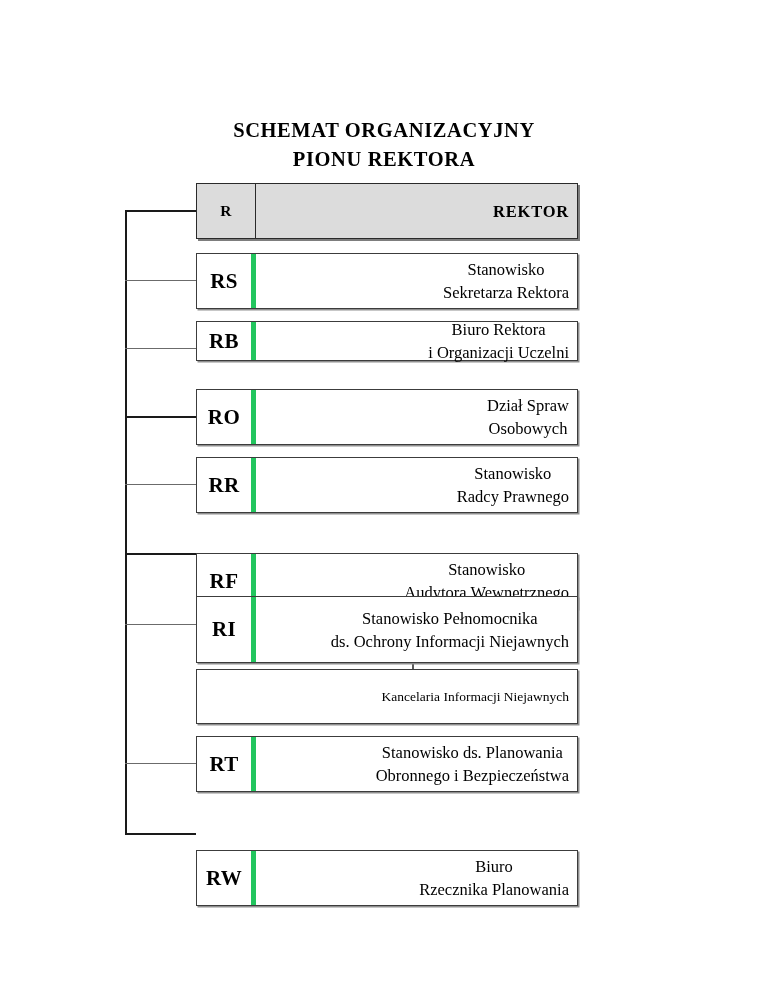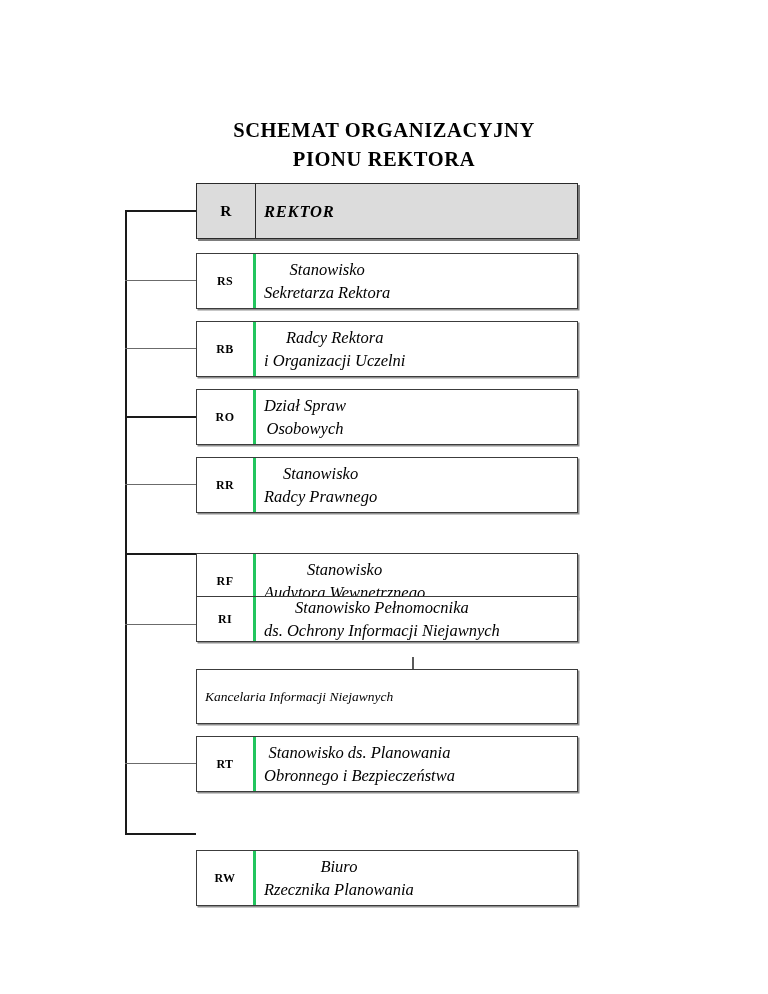--- a/index.html
+++ b/index.html
@@ -82,42 +82,41 @@
     box-shadow: 1.5px 1.5px 0 #8f8f8f;
   }
   .node.root {
     background: #dcdcdc;
     border: 1px solid #2a2a2a;
     box-shadow: 2px 2px 0 #7d7d7d;
   }
   .node .code {
     flex: 0 0 59px;
     box-sizing: border-box;
-    border-right: 3px solid #22c55e;
+    border-right: 5px solid #22c55e;
     display: flex;
     align-items: center;
     justify-content: center;
     font-weight: bold;
-    font-size: 12px;
+    font-size: 21px;
     letter-spacing: 0.4px;
   }
   .node.root .code {
     border-right: 1px solid #2a2a2a;
     font-size: 15.5px;
   }
   .node .label {
     flex: 1 1 auto;
     display: flex;
     align-items: center;
-    justify-content: flex-start;
+    justify-content: flex-end;
     text-align: center;
     padding: 15px 8px;
     font-size: 16.5px;
     line-height: 23px;
-    font-style: italic;
   }
   .node.root .label {
     font-weight: bold;
     font-size: 16.5px;
     letter-spacing: 0.8px;
   }
   .node .label.small {
     font-size: 13.5px;
   }
   .node .label .ln {
@@ -157,25 +156,25 @@
   <div class="node" style="top:253px;height:56px">
     <div class="code">RS</div>
     <div class="label">
       <div>
         <span class="ln">Stanowisko</span>
         <span class="ln">Sekretarza Rektora</span>
       </div>
     </div>
   </div>
 
-  <div class="node" style="top:321px;height:56px">
+  <div class="node" style="top:321px;height:40px">
     <div class="code">RB</div>
     <div class="label">
       <div>
-        <span class="ln">Radcy Rektora</span>
+        <span class="ln">Biuro Rektora</span>
         <span class="ln">i Organizacji Uczelni</span>
       </div>
     </div>
   </div>
 
   <div class="node" style="top:389px;height:56px">
     <div class="code">RO</div>
     <div class="label">
       <div>
         <span class="ln">Dział Spraw</span>
@@ -197,21 +196,21 @@
   <div class="node" style="top:553px;height:56px">
     <div class="code">RF</div>
     <div class="label">
       <div>
         <span class="ln">Stanowisko</span>
         <span class="ln">Audytora Wewnętrznego</span>
       </div>
     </div>
   </div>
 
-  <div class="node" style="top:596px;height:46px">
+  <div class="node" style="top:596px;height:67px">
     <div class="code">RI</div>
     <div class="label">
       <div>
         <span class="ln">Stanowisko Pełnomocnika</span>
         <span class="ln">ds. Ochrony Informacji Niejawnych</span>
       </div>
     </div>
   </div>
 
   <div class="node" style="top:669px;height:55px">

